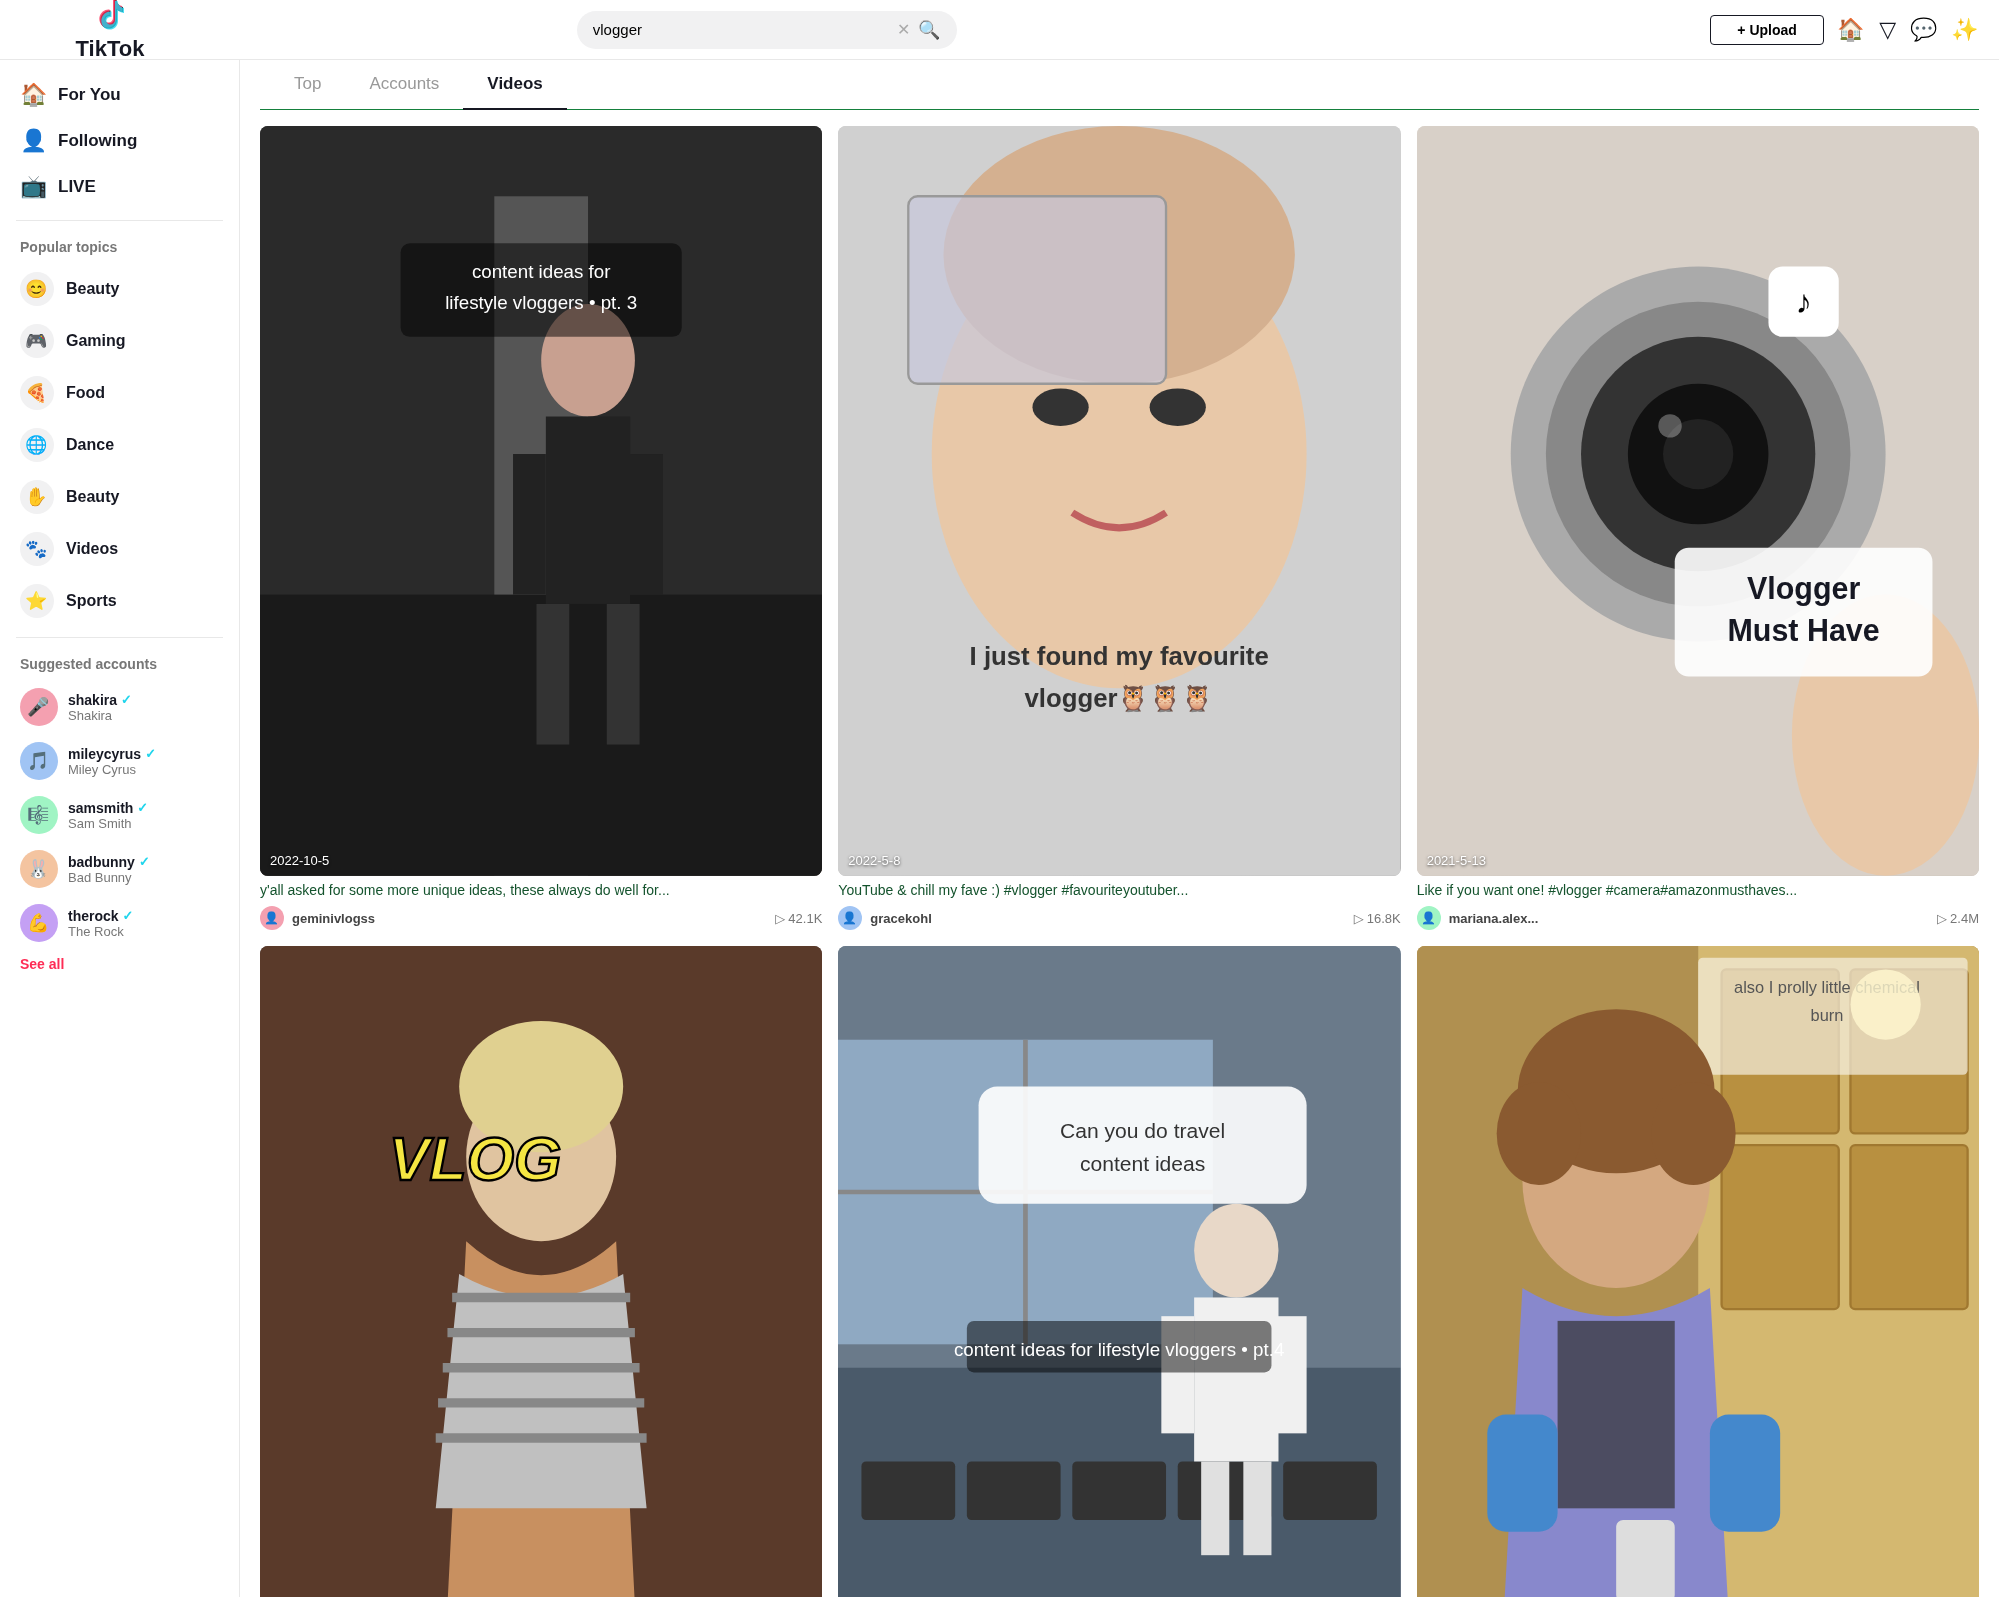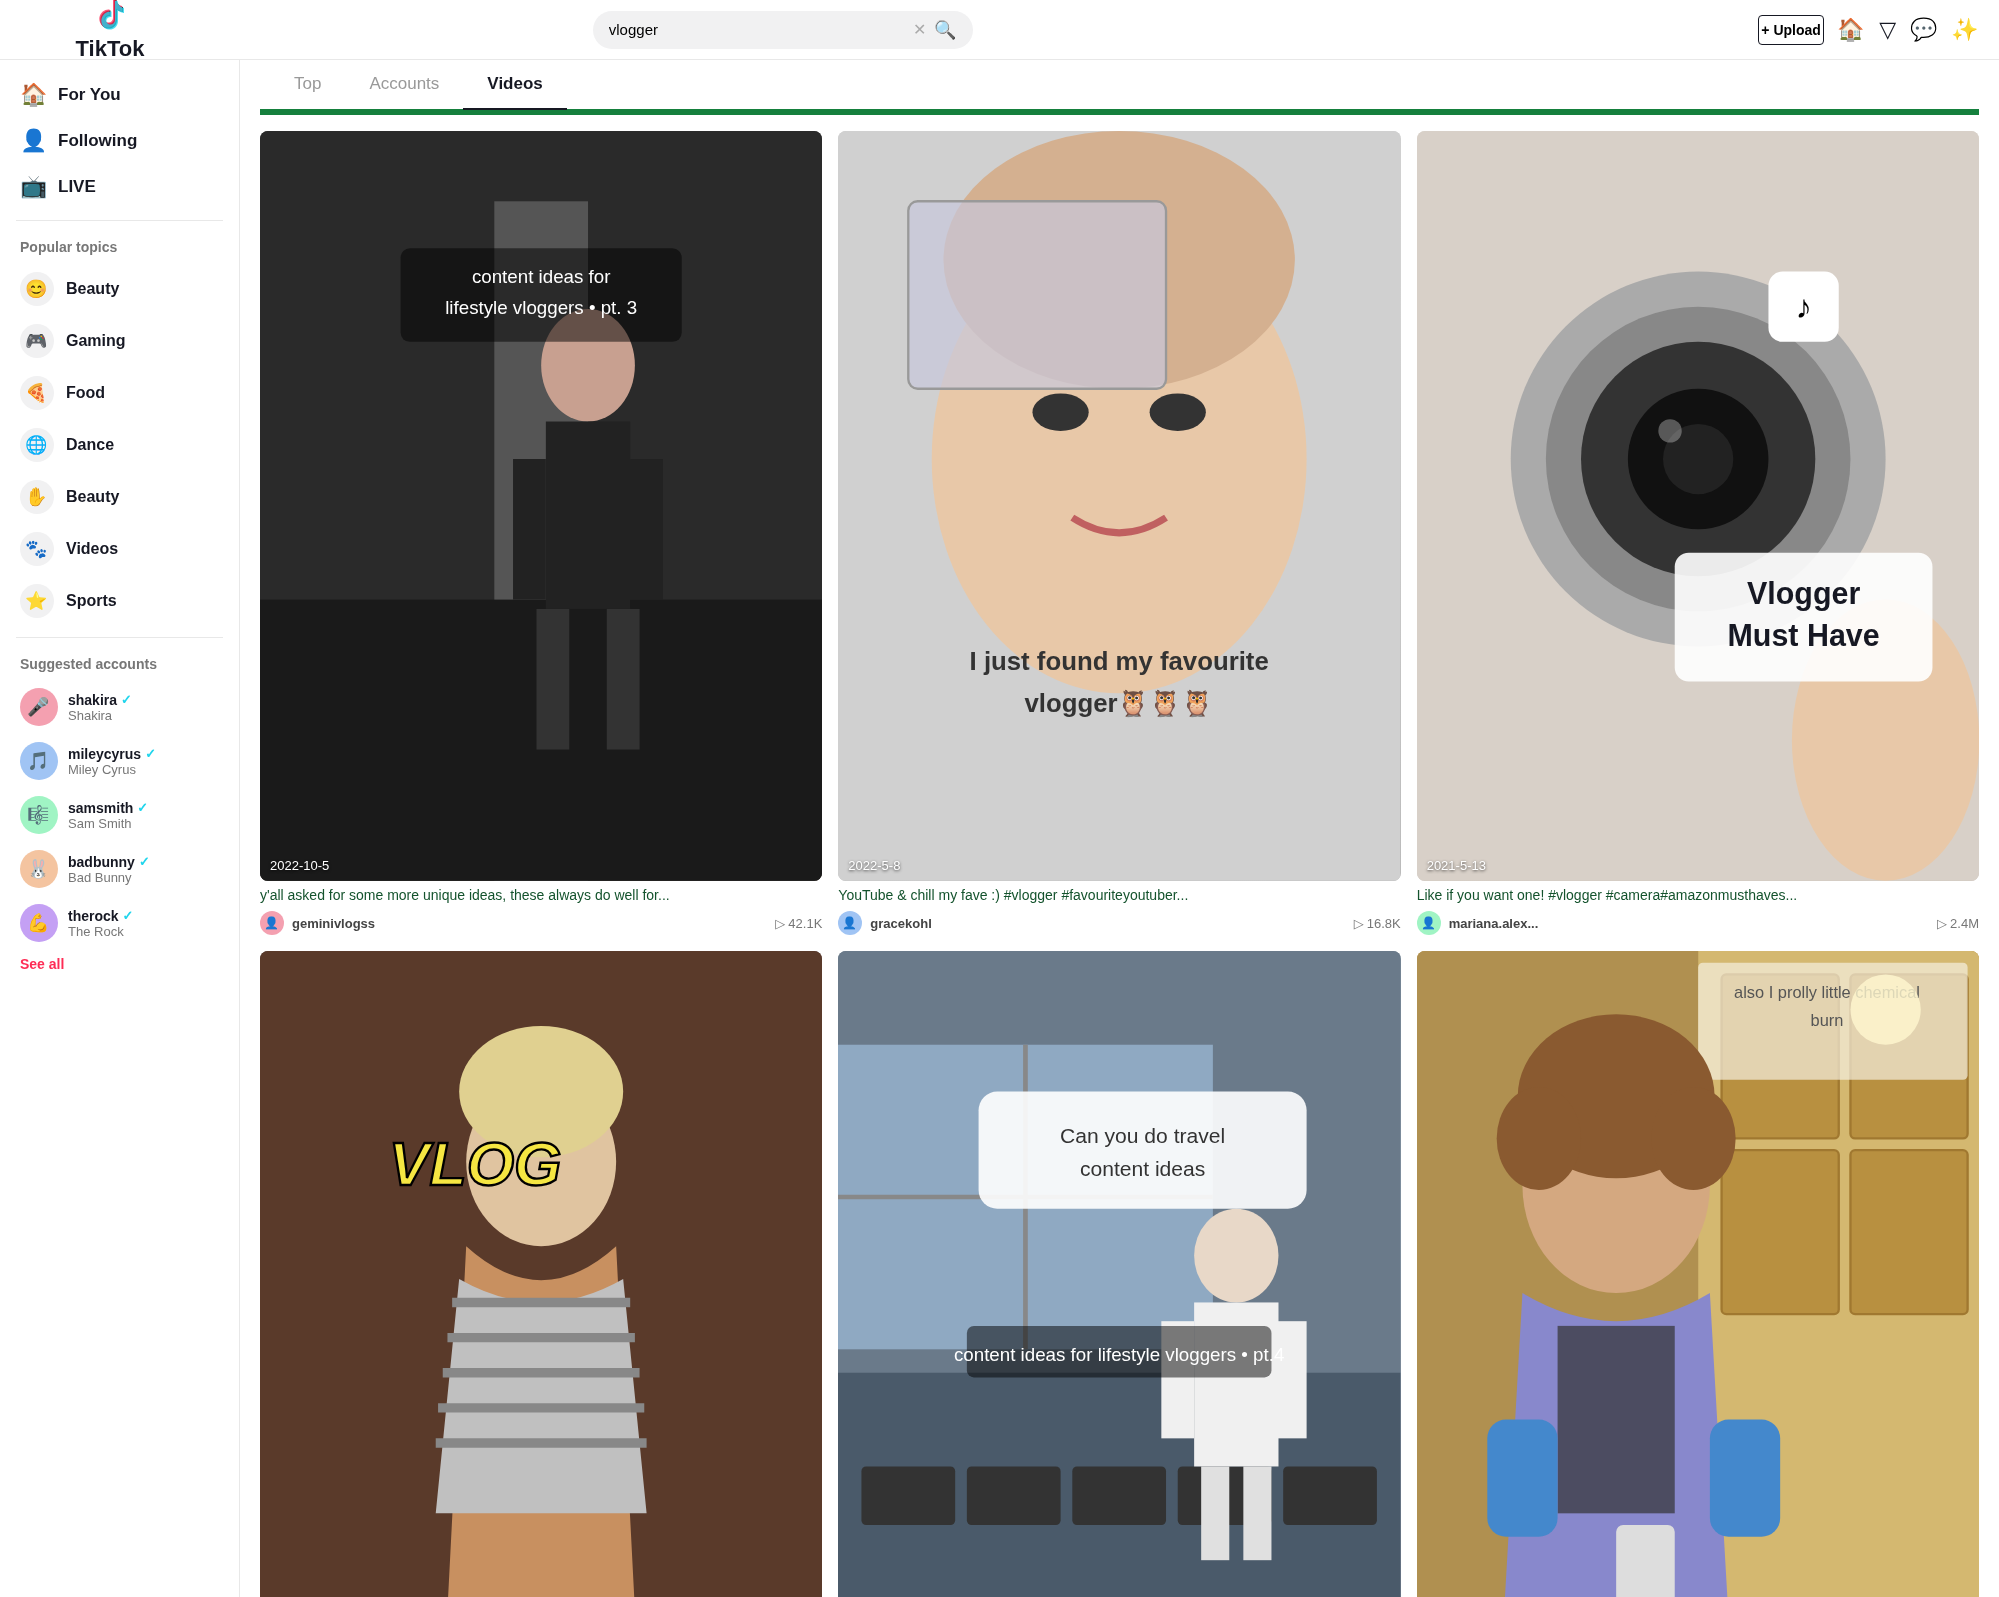--- a/index.html
+++ b/index.html
@@ -16,21 +16,21 @@
     .search-bar {
       display: flex; align-items: center; background: #f1f1f2; border-radius: 92px;
       padding: 8px 16px; flex: 1; max-width: 380px; margin: 0 auto; gap: 8px;
     }
     .search-input { border: none; background: transparent; outline: none; font-size: 15px; flex: 1; }
     .search-clear { cursor: pointer; color: #aaa; font-size: 16px; }
     .search-btn { background: none; border: none; cursor: pointer; font-size: 18px; color: #555; }
     .header-actions { display: flex; align-items: center; gap: 14px; margin-left: auto; }
     .upload-btn {
       display: flex; align-items: center; gap: 6px; border: 1.5px solid #161823;
-      border-radius: 4px; padding: 6px 2px; font-size: 14px; font-weight: 600; cursor: pointer; background: #fff;
+      border-radius: 4px; padding: 6px 26px; font-size: 14px; font-weight: 600; cursor: pointer; background: #fff;
     }
     .header-icon { font-size: 22px; cursor: pointer; color: #161823; }
     .header-icon-color { font-size: 22px; cursor: pointer; }
 
     
     .layout { display: flex; }
 
     
     .sidebar {
       width: 240px; min-height: calc(100vh - 60px); padding: 12px 0;
@@ -57,21 +57,21 @@
     .account-info { display: flex; flex-direction: column; }
     .account-username { font-size: 14px; font-weight: 700; display: flex; align-items: center; gap: 4px; }
     .account-display { font-size: 13px; color: #777; }
     .verified { color: #20d5ec; font-size: 13px; }
     .see-all { color: #fe2c55; font-size: 14px; font-weight: 600; padding: 6px 20px; cursor: pointer; display: inline-block; }
 
     
     .main { flex: 1; padding: 0 20px; }
 
     
-    .tabs { display: flex; gap: 0; border-bottom: 6px solid #15803d; padding: 0 10px; margin-bottom: 16px; }
+    .tabs { display: flex; gap: 0; border-bottom: 1px solid #15803d; padding: 0 10px; margin-bottom: 16px; }
     .tab {
       padding: 14px 24px; font-size: 17px; cursor: pointer; color: #999; font-weight: 500;
       border-bottom: 2px solid transparent; margin-bottom: -1px;
     }
     .tab.active { color: #161823; font-weight: 700; border-bottom: 2px solid #161823; }
 
     
     .video-grid { display: grid; grid-template-columns: repeat(3, 1fr); gap: 16px; padding-bottom: 30px; }
     .video-card { cursor: pointer; }
     .video-thumb {

